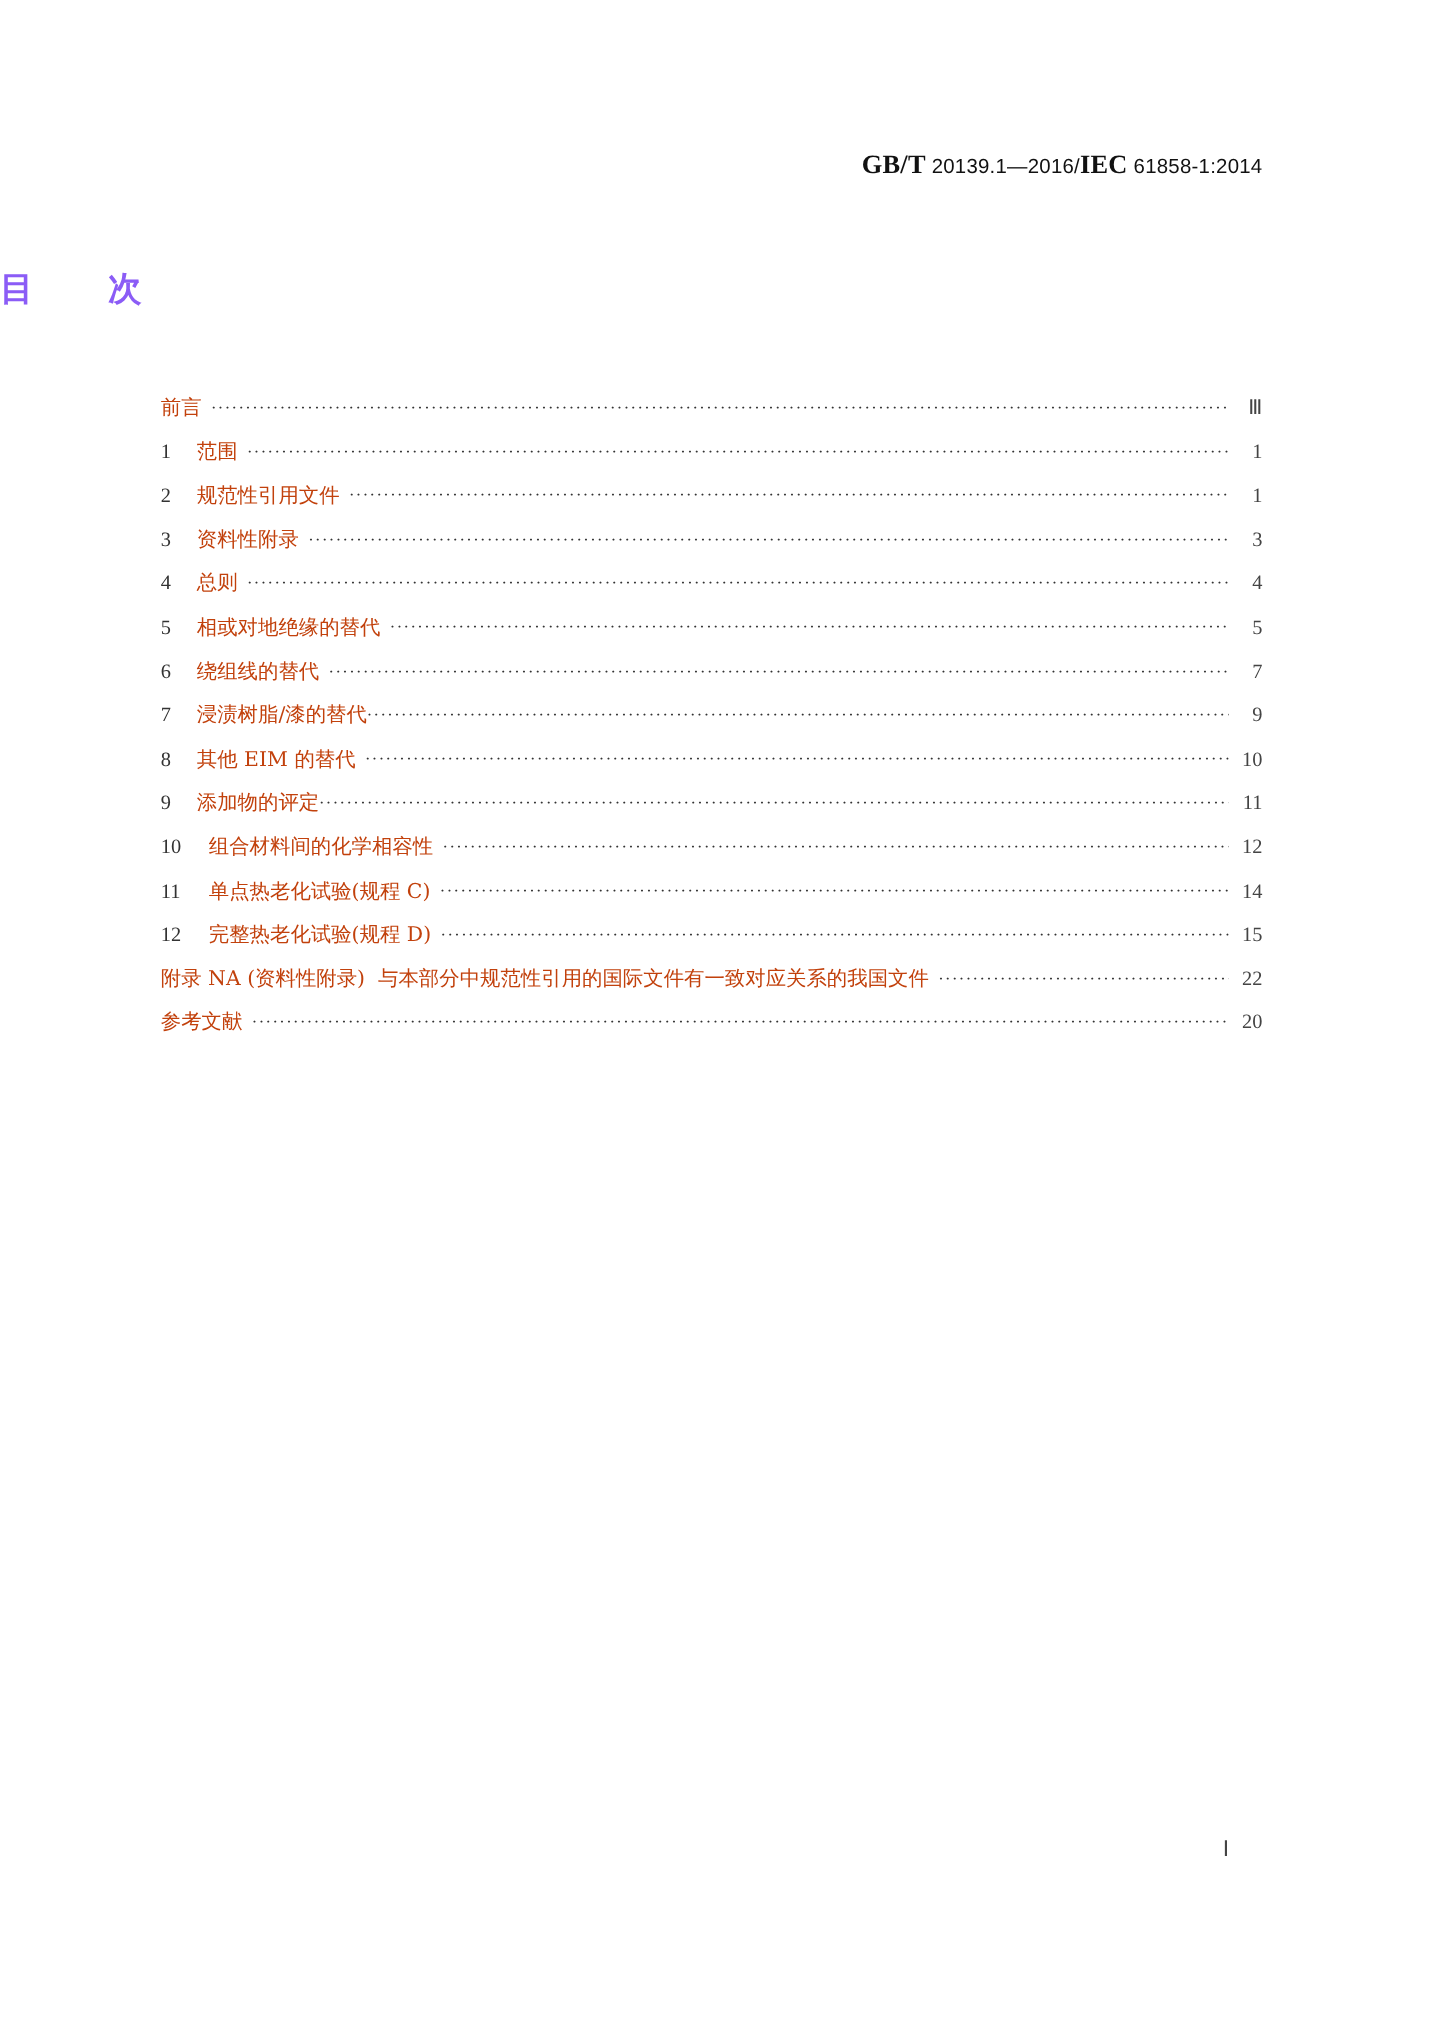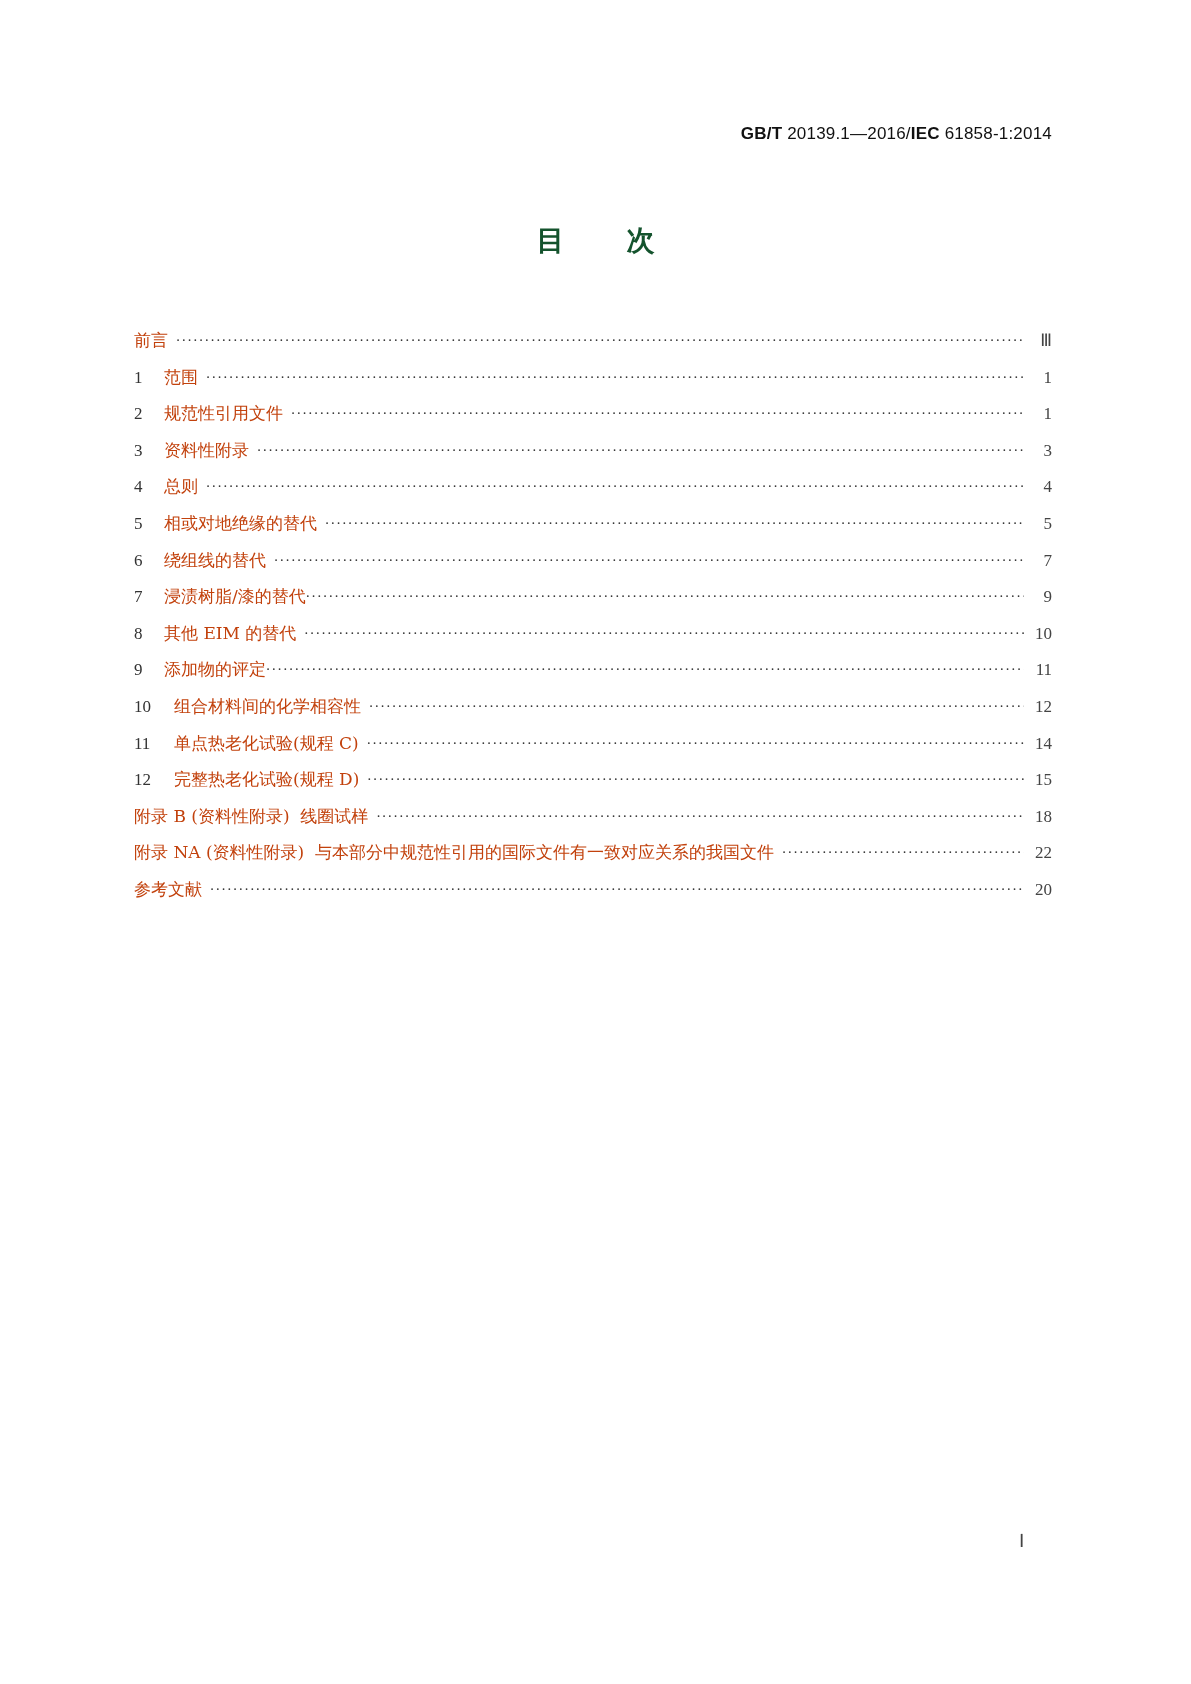--- a/index.html
+++ b/index.html
@@ -6,24 +6,24 @@
     body {
       width: 1191px; height: 1684px; position: relative; overflow: hidden;
       font-family: "DejaVu Serif", "Liberation Serif", serif;
       color: #222;
     }
     .std-number {
       position: absolute; right: 139px; top: 124px;
       font-size: 17px; letter-spacing: 0.2px; color: #111;
       font-family: "Liberation Sans", "DejaVu Sans", sans-serif;
     }
-    .std-number .bold { font-family: Liberation Sans, sans-serif; font-weight: bold; font-size: 17px; }
+    .std-number .bold { font-family: Liberation Serif, serif; font-weight: bold; font-size: 22px; }
     .title {
-      position: absolute; left: 0; width: 1191px; top: 222px; text-align: center;
-      font-family: "DejaVu Sans", sans-serif; font-size: 28px; font-weight: bold; color: #14532d; text-decoration: underline;
+      position: absolute; left: 0; width: 1191px; top: 222px; text-align: left;
+      font-family: "DejaVu Sans", sans-serif; font-size: 28px; font-weight: bold; color: #8b5cf6; text-decoration: underline;
     }
     .title span { display: inline-block; }
     .title .gap { width: 62px; }
     .toc {
       position: absolute; left: 134px; top: 322px; width: 918px;
     }
     .toc-row {
       display: flex; align-items: baseline; height: 36.6px;
       font-size: 17px; line-height: 36.6px; white-space: nowrap;
     }
@@ -127,25 +127,20 @@
     <span class="toc-leader"></span>
     <span class="toc-page">14</span>
   </div>
   <div class="toc-row">
     <span class="toc-num" style="width:40px">12</span>
     <span class="toc-label">完整热老化试验(规程 D)</span>
     <span class="toc-leader"></span>
     <span class="toc-page">15</span>
   </div>
   <div class="toc-row">
-    <span class="toc-label" style="white-space:pre">附录 B (资料性附录)  线圈试样</span>
-    <span class="toc-leader"></span>
-    <span class="toc-page">18</span>
-  </div>
-  <div class="toc-row">
     <span class="toc-label" style="white-space:pre">附录 NA (资料性附录)  与本部分中规范性引用的国际文件有一致对应关系的我国文件</span>
     <span class="toc-leader"></span>
     <span class="toc-page">22</span>
   </div>
   <div class="toc-row">
     <span class="toc-label">参考文献</span>
     <span class="toc-leader"></span>
     <span class="toc-page">20</span>
   </div>
 </div>

